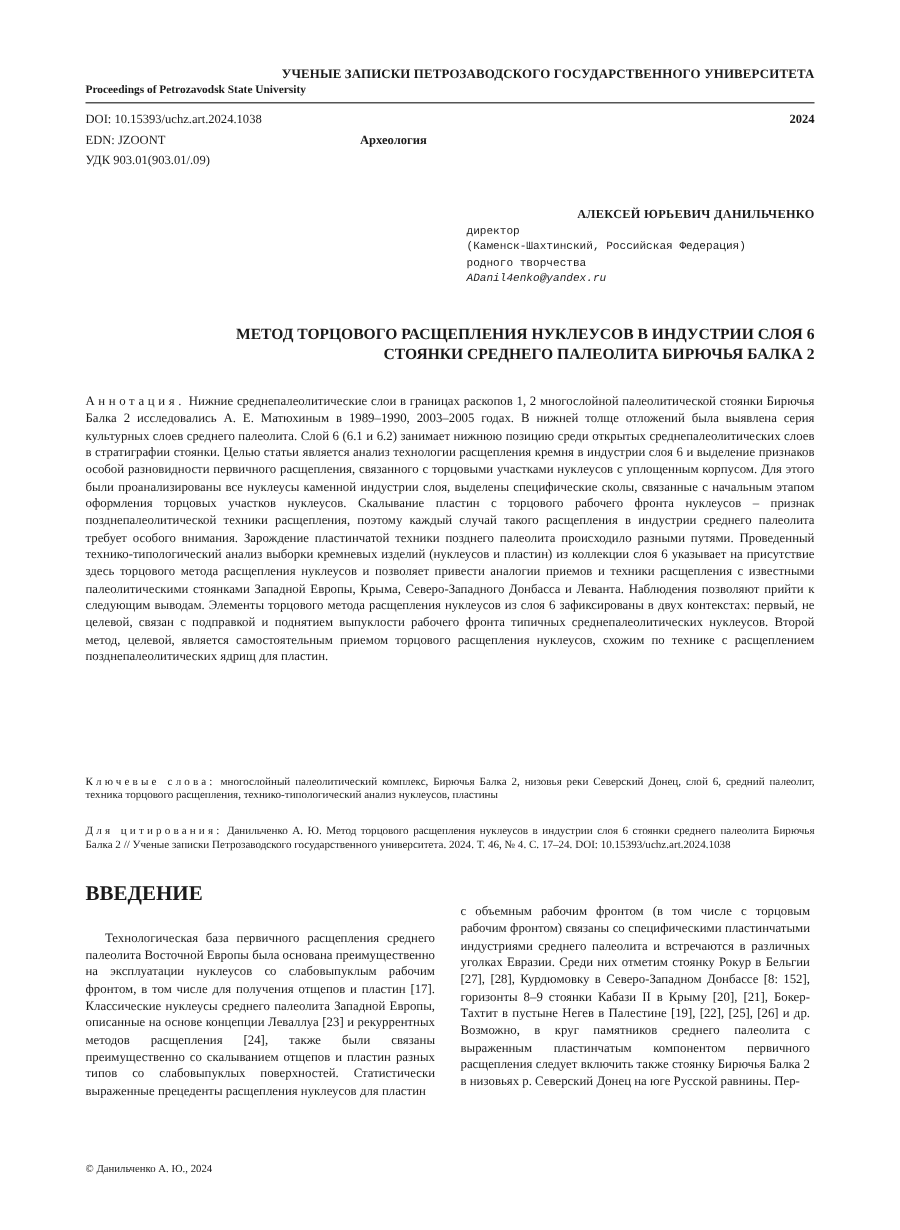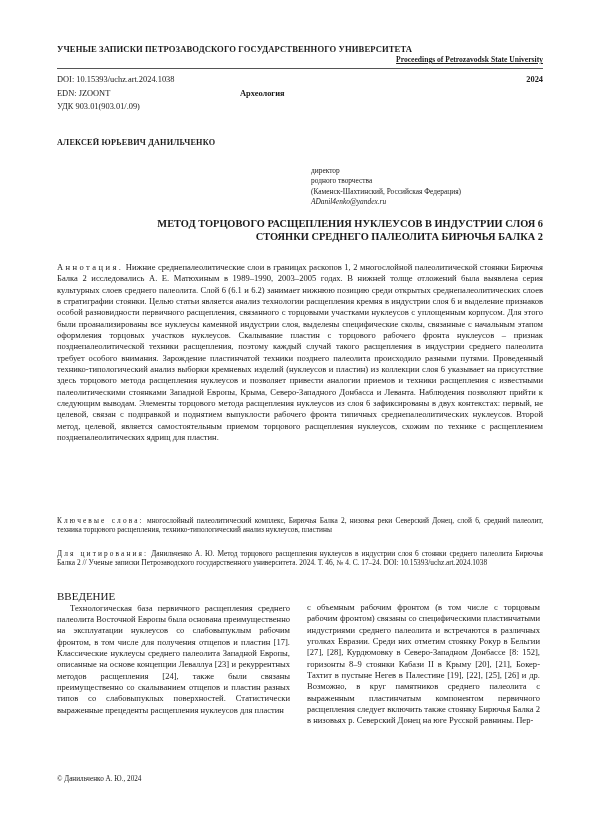--- a/index.html
+++ b/index.html
@@ -1,45 +1,45 @@
 <!DOCTYPE html>
 <html><head>
 <meta charset="utf-8">
 <style>
   html, body { margin: 0; padding: 0; background: #ffffff; }
   body { width: 600px; height: 820px; position: relative; overflow: hidden;
     font-family: "Liberation Serif", "DejaVu Serif", serif; color: #1a1a1a; }
   .page { position: absolute; left: 57px; top: 0; width: 486px; }
-  .journal-title { position: absolute; top: 44px; left: 0; width: 486px; text-align: left;
+  .journal-title { position: absolute; top: 44px; left: 0; width: 486px; text-align: right;
     font-weight: bold; font-size: 8.6px; letter-spacing: 0.1px; }
-  .journal-sub { position: absolute; top: 55px; left: 0; width: 486px; text-align: right;
-    font-weight: bold; font-size: 7.6px; text-decoration: underline; }
+  .journal-sub { position: absolute; top: 55px; left: 0; width: 486px; text-align: left;
+    font-weight: bold; font-size: 7.6px; }
   .rule { position: absolute; top: 68px; left: 0; width: 486px; height: 1px; background: #555; }
   .meta { position: absolute; top: 73px; left: 0; width: 486px; font-size: 8.4px; line-height: 13.6px; }
   .meta .vol { font-weight: bold; }
   .meta .year { position: absolute; right: 0; top: 0; font-weight: bold; }
   .meta .section { position: absolute; left: 183px; top: 13.6px; font-weight: bold; }
   .author-block { position: absolute; top: 138px; left: 0; width: 486px; }
-  .author-name { text-align: left; font-weight: bold; font-size: 8.2px; letter-spacing: 0.2px; }
-  .affil { position: absolute; top: 28px; left: 254px; width: 232px; font-size: 7.4px; line-height: 10.3px; }
+  .author-name { text-align: right; font-weight: bold; font-size: 8.2px; letter-spacing: 0.2px; }
+  .affil { position: absolute; top: 12px; left: 254px; width: 232px; font-size: 7.4px; line-height: 10.3px; font-family: Liberation Mono, monospace; }
   .affil .email { font-style: italic; }
   .title { position: absolute; top: 218px; left: 0; width: 486px; text-align: right;
     font-weight: bold; font-size: 10.4px; line-height: 12.6px; }
   .abstract { position: absolute; top: 262px; left: 0; width: 486px; font-size: 8.55px;
     line-height: 11.35px; text-align: justify; }
   .spaced { letter-spacing: 2.4px; }
   .keywords { position: absolute; top: 516px; left: 0; width: 486px; font-size: 7.4px;
     line-height: 9.3px; text-align: justify; }
   .citation { position: absolute; top: 549px; left: 0; width: 486px; font-size: 7.4px;
     line-height: 9.3px; text-align: justify; }
   .col { position: absolute; top: 591px; width: 233px; font-size: 8.55px; line-height: 11.35px;
     text-align: justify; }
   .col.left { left: 0; }
   .col.right { left: 250px; top: 602px; }
-  .sec-head { font-weight: normal; font-size: 11px; margin-bottom: 0; height: 11.5px; }
+  .sec-head { font-weight: bold; font-size: 14px; margin-bottom: 17px; height: 11.5px; }
   .indent { text-indent: 13px; margin: 0; }
   .col p { margin: 0; }
   .copyright { position: absolute; top: 775px; left: 0; font-size: 7.2px; }
 </style>
 </head>
 <body>
 
 <div class="page">
   <div class="journal-title">УЧЕНЫЕ ЗАПИСКИ ПЕТРОЗАВОДСКОГО ГОСУДАРСТВЕННОГО УНИВЕРСИТЕТА</div>
   <div class="journal-sub">Proceedings of Petrozavodsk State University</div>
@@ -50,22 +50,22 @@
     <div class="section">Археология</div>
     <div>DOI: 10.15393/uchz.art.2024.1038</div>
     <div>EDN: JZOONT</div>
     <div>УДК 903.01(903.01/.09)</div>
   </div>
 
   <div class="author-block">
     <div class="author-name">АЛЕКСЕЙ ЮРЬЕВИЧ ДАНИЛЬЧЕНКО</div>
     <div class="affil">
       <div>директор</div>
+      <div>(Каменск-Шахтинский, Российская Федерация)</div>
       <div>родного творчества</div>
-      <div>(Каменск-Шахтинский, Российская Федерация)</div>
       <div class="email">ADanil4enko@yandex.ru</div>
     </div>
   </div>
 
   <div class="title">
     <div>МЕТОД ТОРЦОВОГО РАСЩЕПЛЕНИЯ НУКЛЕУСОВ В ИНДУСТРИИ СЛОЯ 6</div>
     <div>СТОЯНКИ СРЕДНЕГО ПАЛЕОЛИТА БИРЮЧЬЯ БАЛКА 2</div>
   </div>
 
   <div class="abstract">

